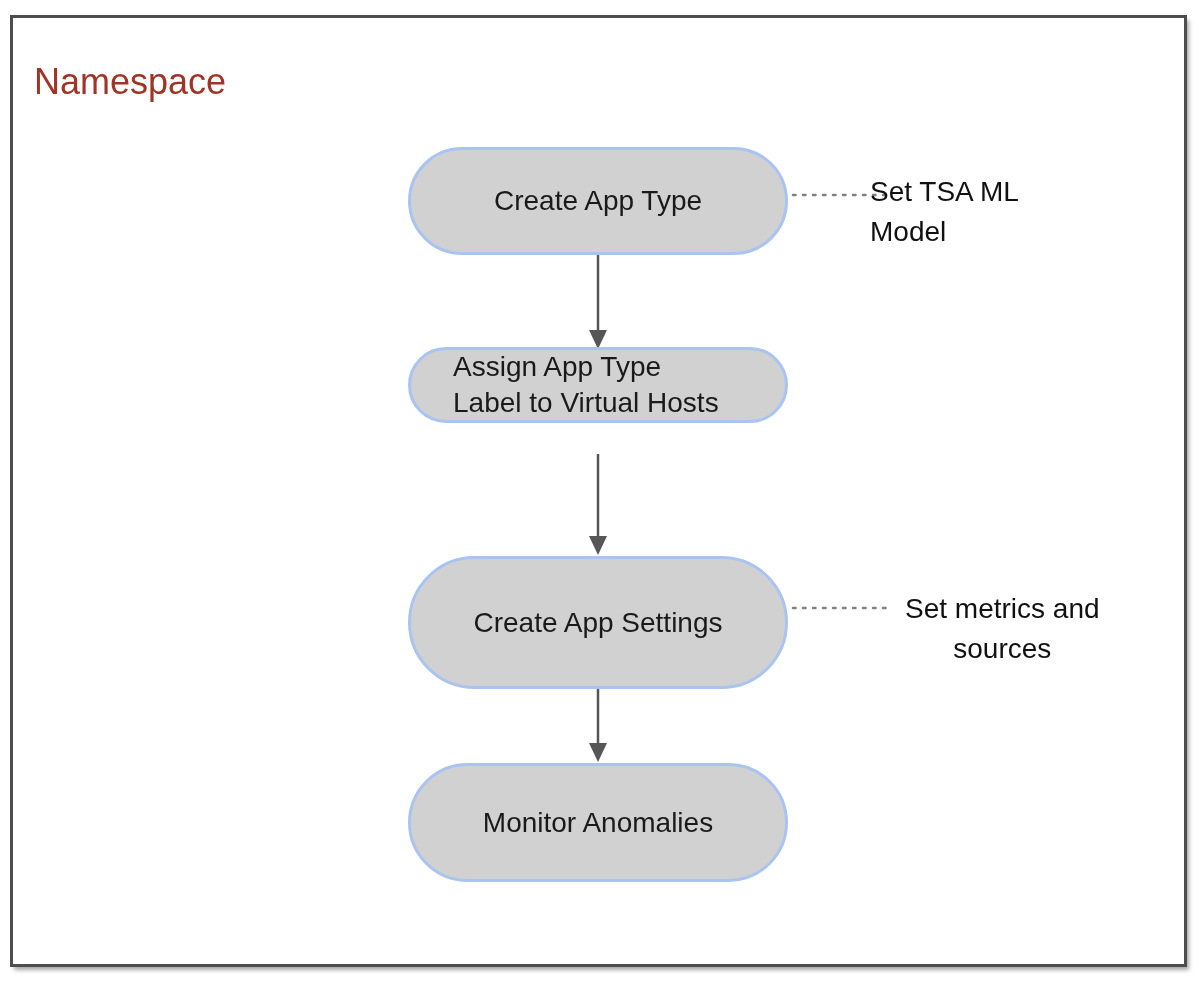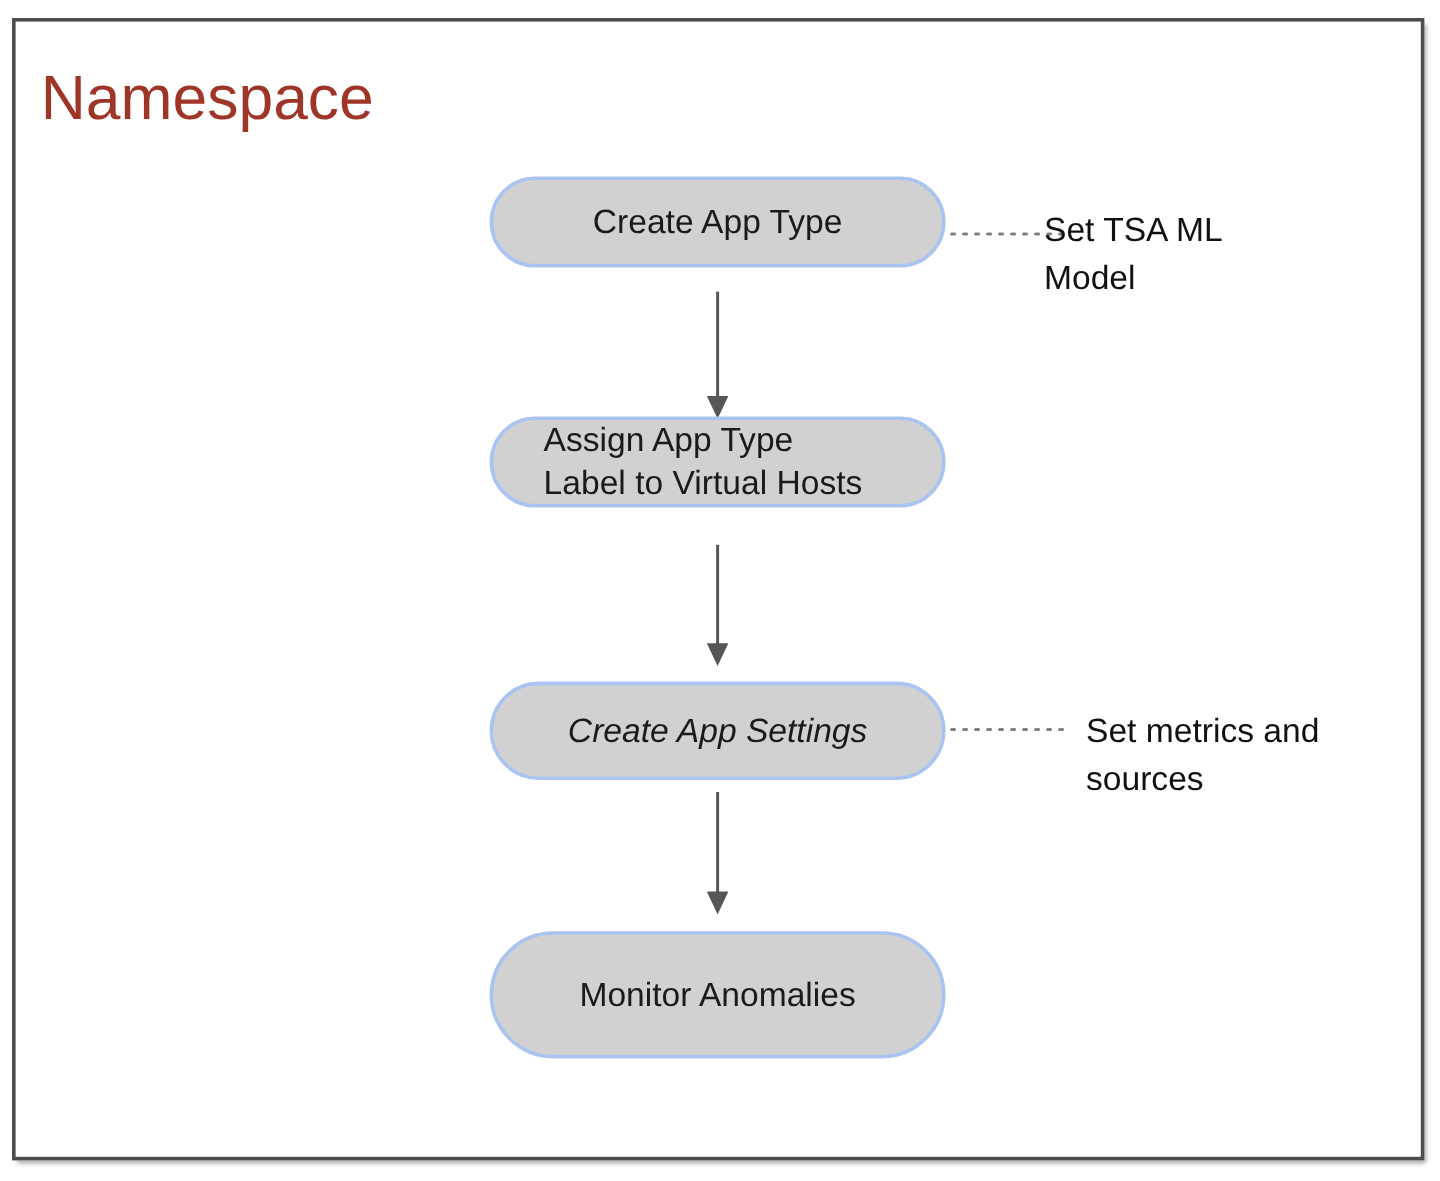--- a/index.html
+++ b/index.html
@@ -20,21 +20,21 @@
     height: 952px;
     box-sizing: border-box;
     border: 3px solid var(--frame_border, #4d4d4d);
     background: #ffffff;
     box-shadow: 3px 4px 4px -1px rgba(0,0,0,0.35);
   }
   .page-title {
     position: absolute;
     left: 34px;
     top: 58px;
-    font-size: 52px;
+    font-size: 36px;
     line-height: 48px;
     color: var(--title_color, #9e3526);
     white-space: pre-line;
   }
   .node {
     position: absolute;
     left: 408px;
     width: 380px;
     box-sizing: border-box;
     background: var(--node_fill, #d1d1d1);
@@ -42,33 +42,33 @@
     border-radius: 999px;
     display: flex;
     align-items: center;
     justify-content: center;
     font-size: 28px;
     line-height: 36px;
     color: var(--node_text, #1a1a1a);
     text-align: center;
     white-space: pre-line;
   }
-  .node-1 { top: 147px; height: 76px; }
+  .node-1 { top: 147px; height: 108px; }
   .node-2 { top: 347px; height: 76px; justify-content: flex-start; padding-left: 42px; text-align: left; }
-  .node-3 { top: 568px; height: 82px; font-style: italic; }
-  .node-4 { top: 763px; height: 106px; margin-top: 13px; }
+  .node-3 { top: 556px; height: 133px; }
+  .node-4 { top: 763px; height: 119px; }
   .annotation {
     position: absolute;
     font-size: 28px;
     line-height: 40px;
     color: var(--annotation_text, #111111);
     white-space: pre-line;
   }
   .annotation-1 { left: 870px; top: 172px; }
-  .annotation-2 { left: 905px; top: 589px; }
+  .annotation-2 { left: 905px; top: 589px; text-align: center; }
   svg.overlay {
     position: absolute;
     left: 0;
     top: 0;
     width: 1200px;
     height: 984px;
     pointer-events: none;
   }
   .arrow-line {
     stroke: var(--arrow, #565656);

